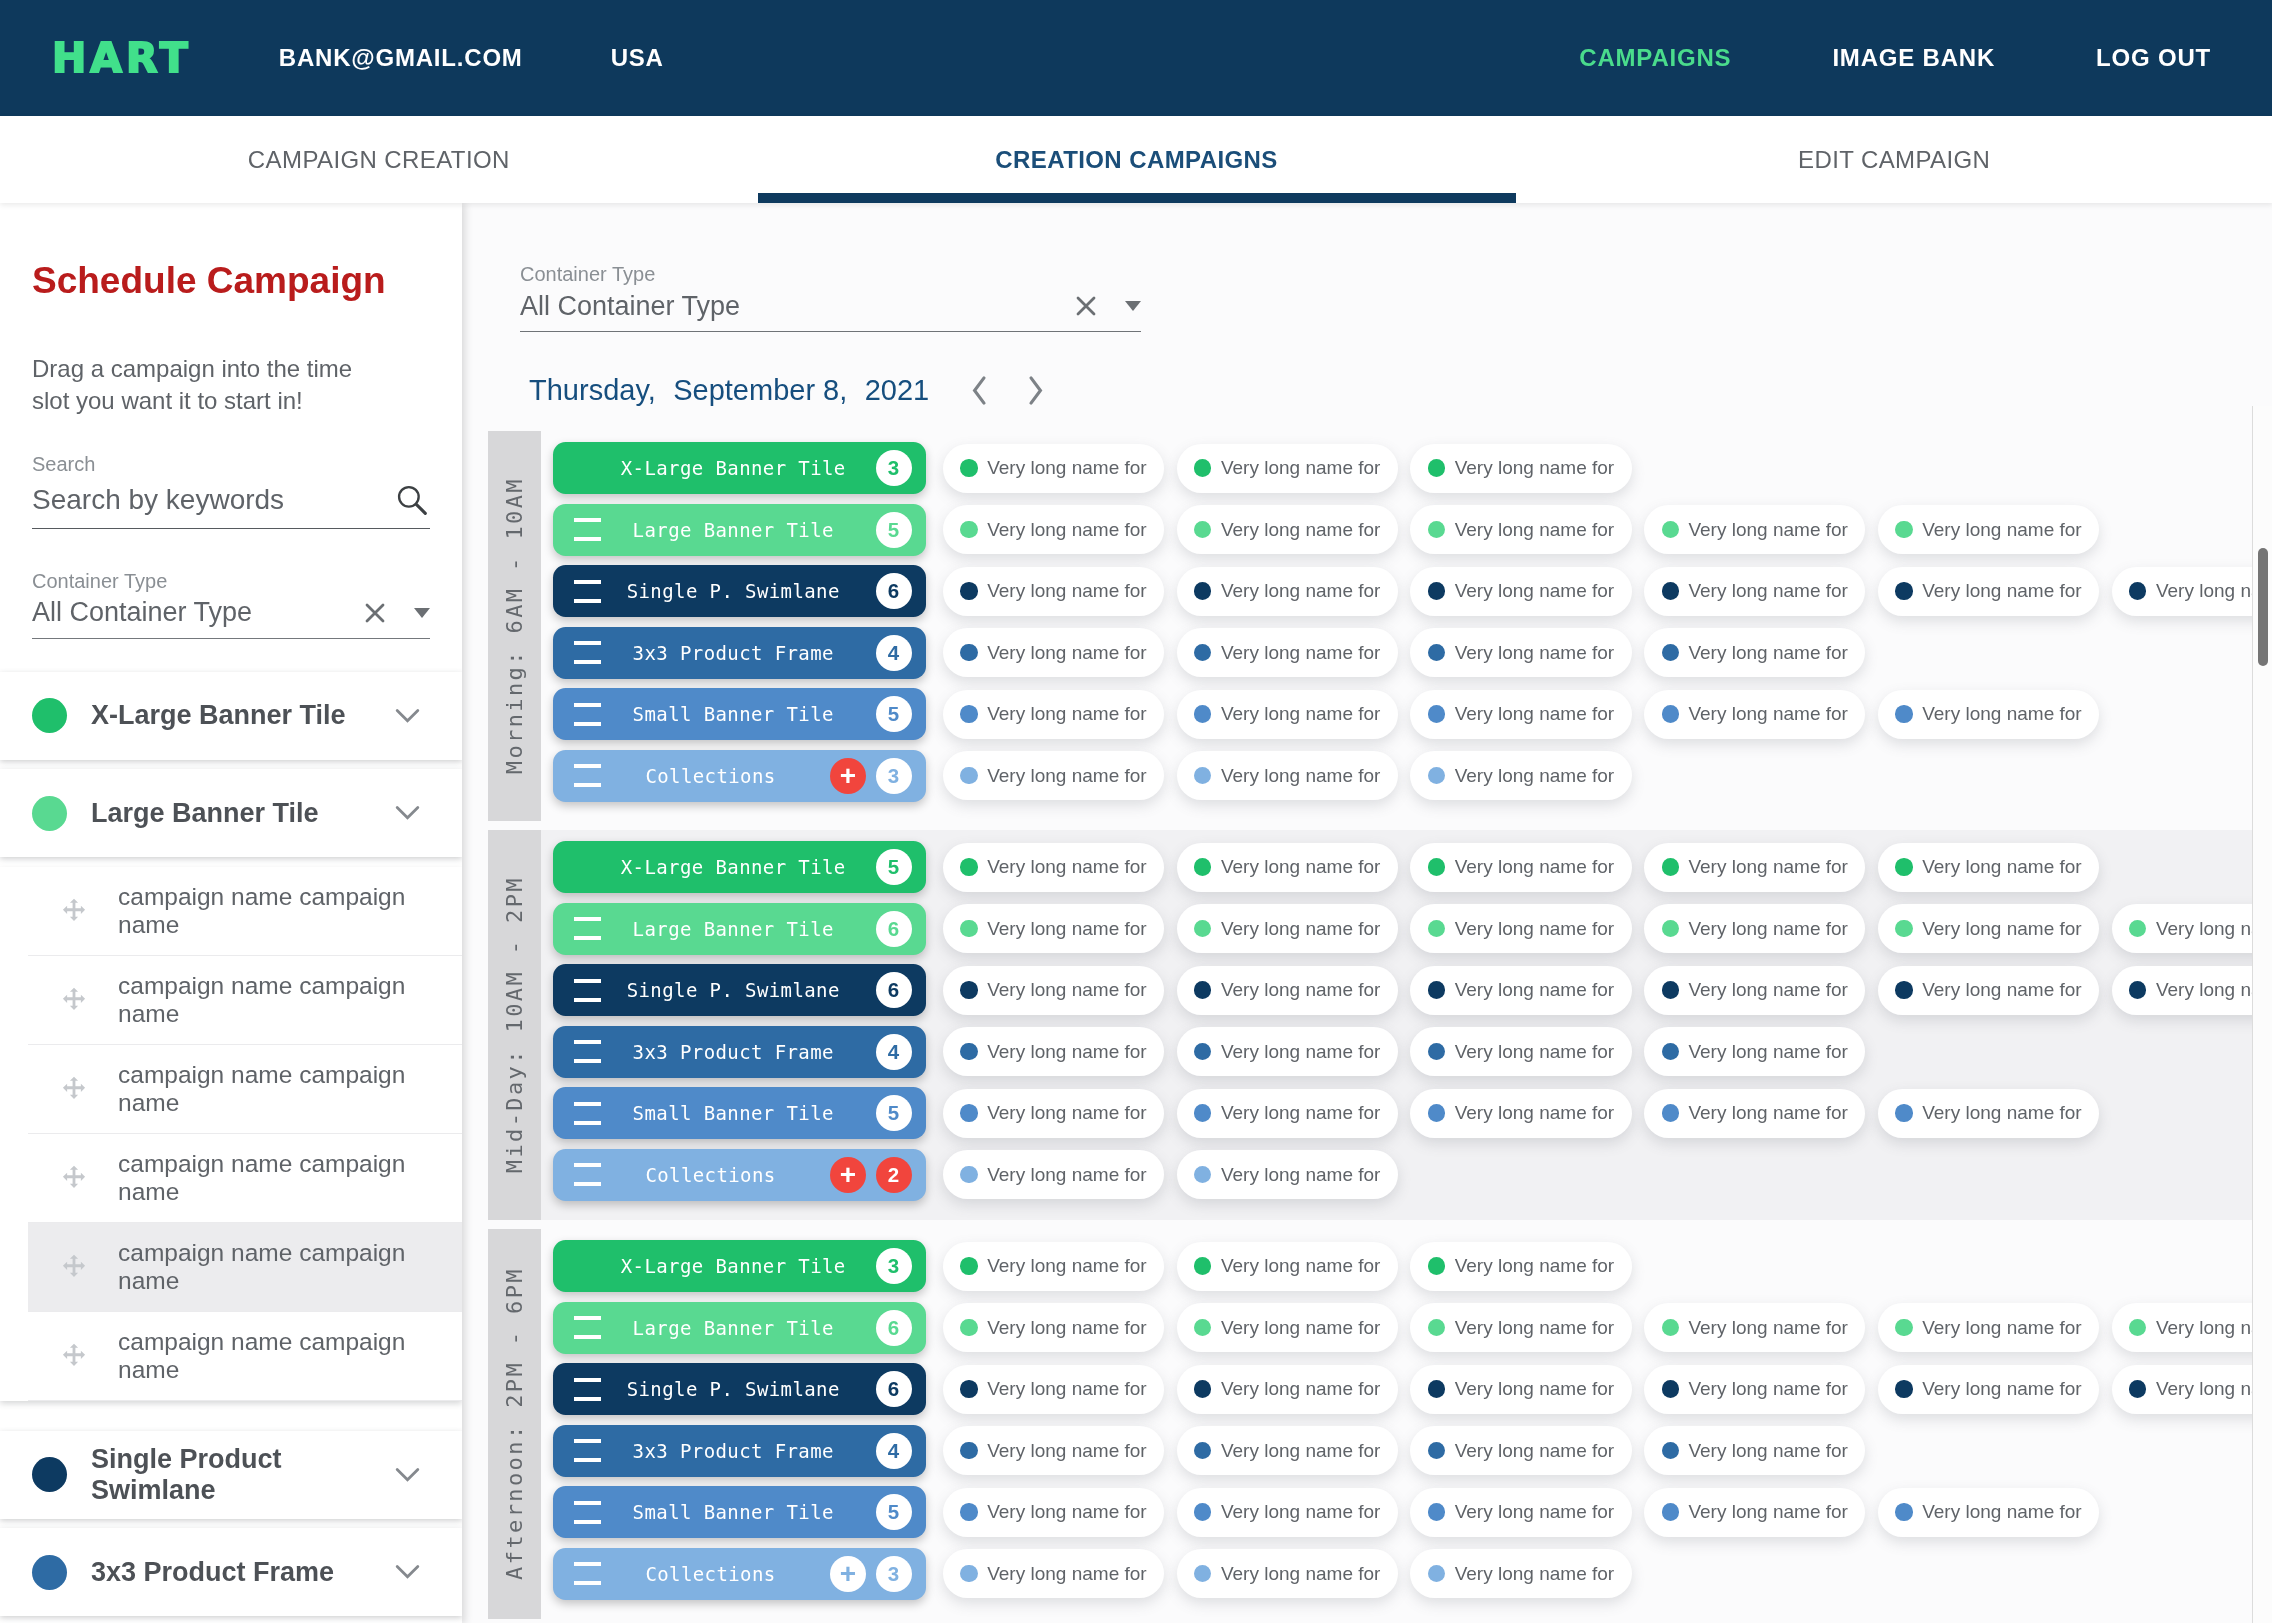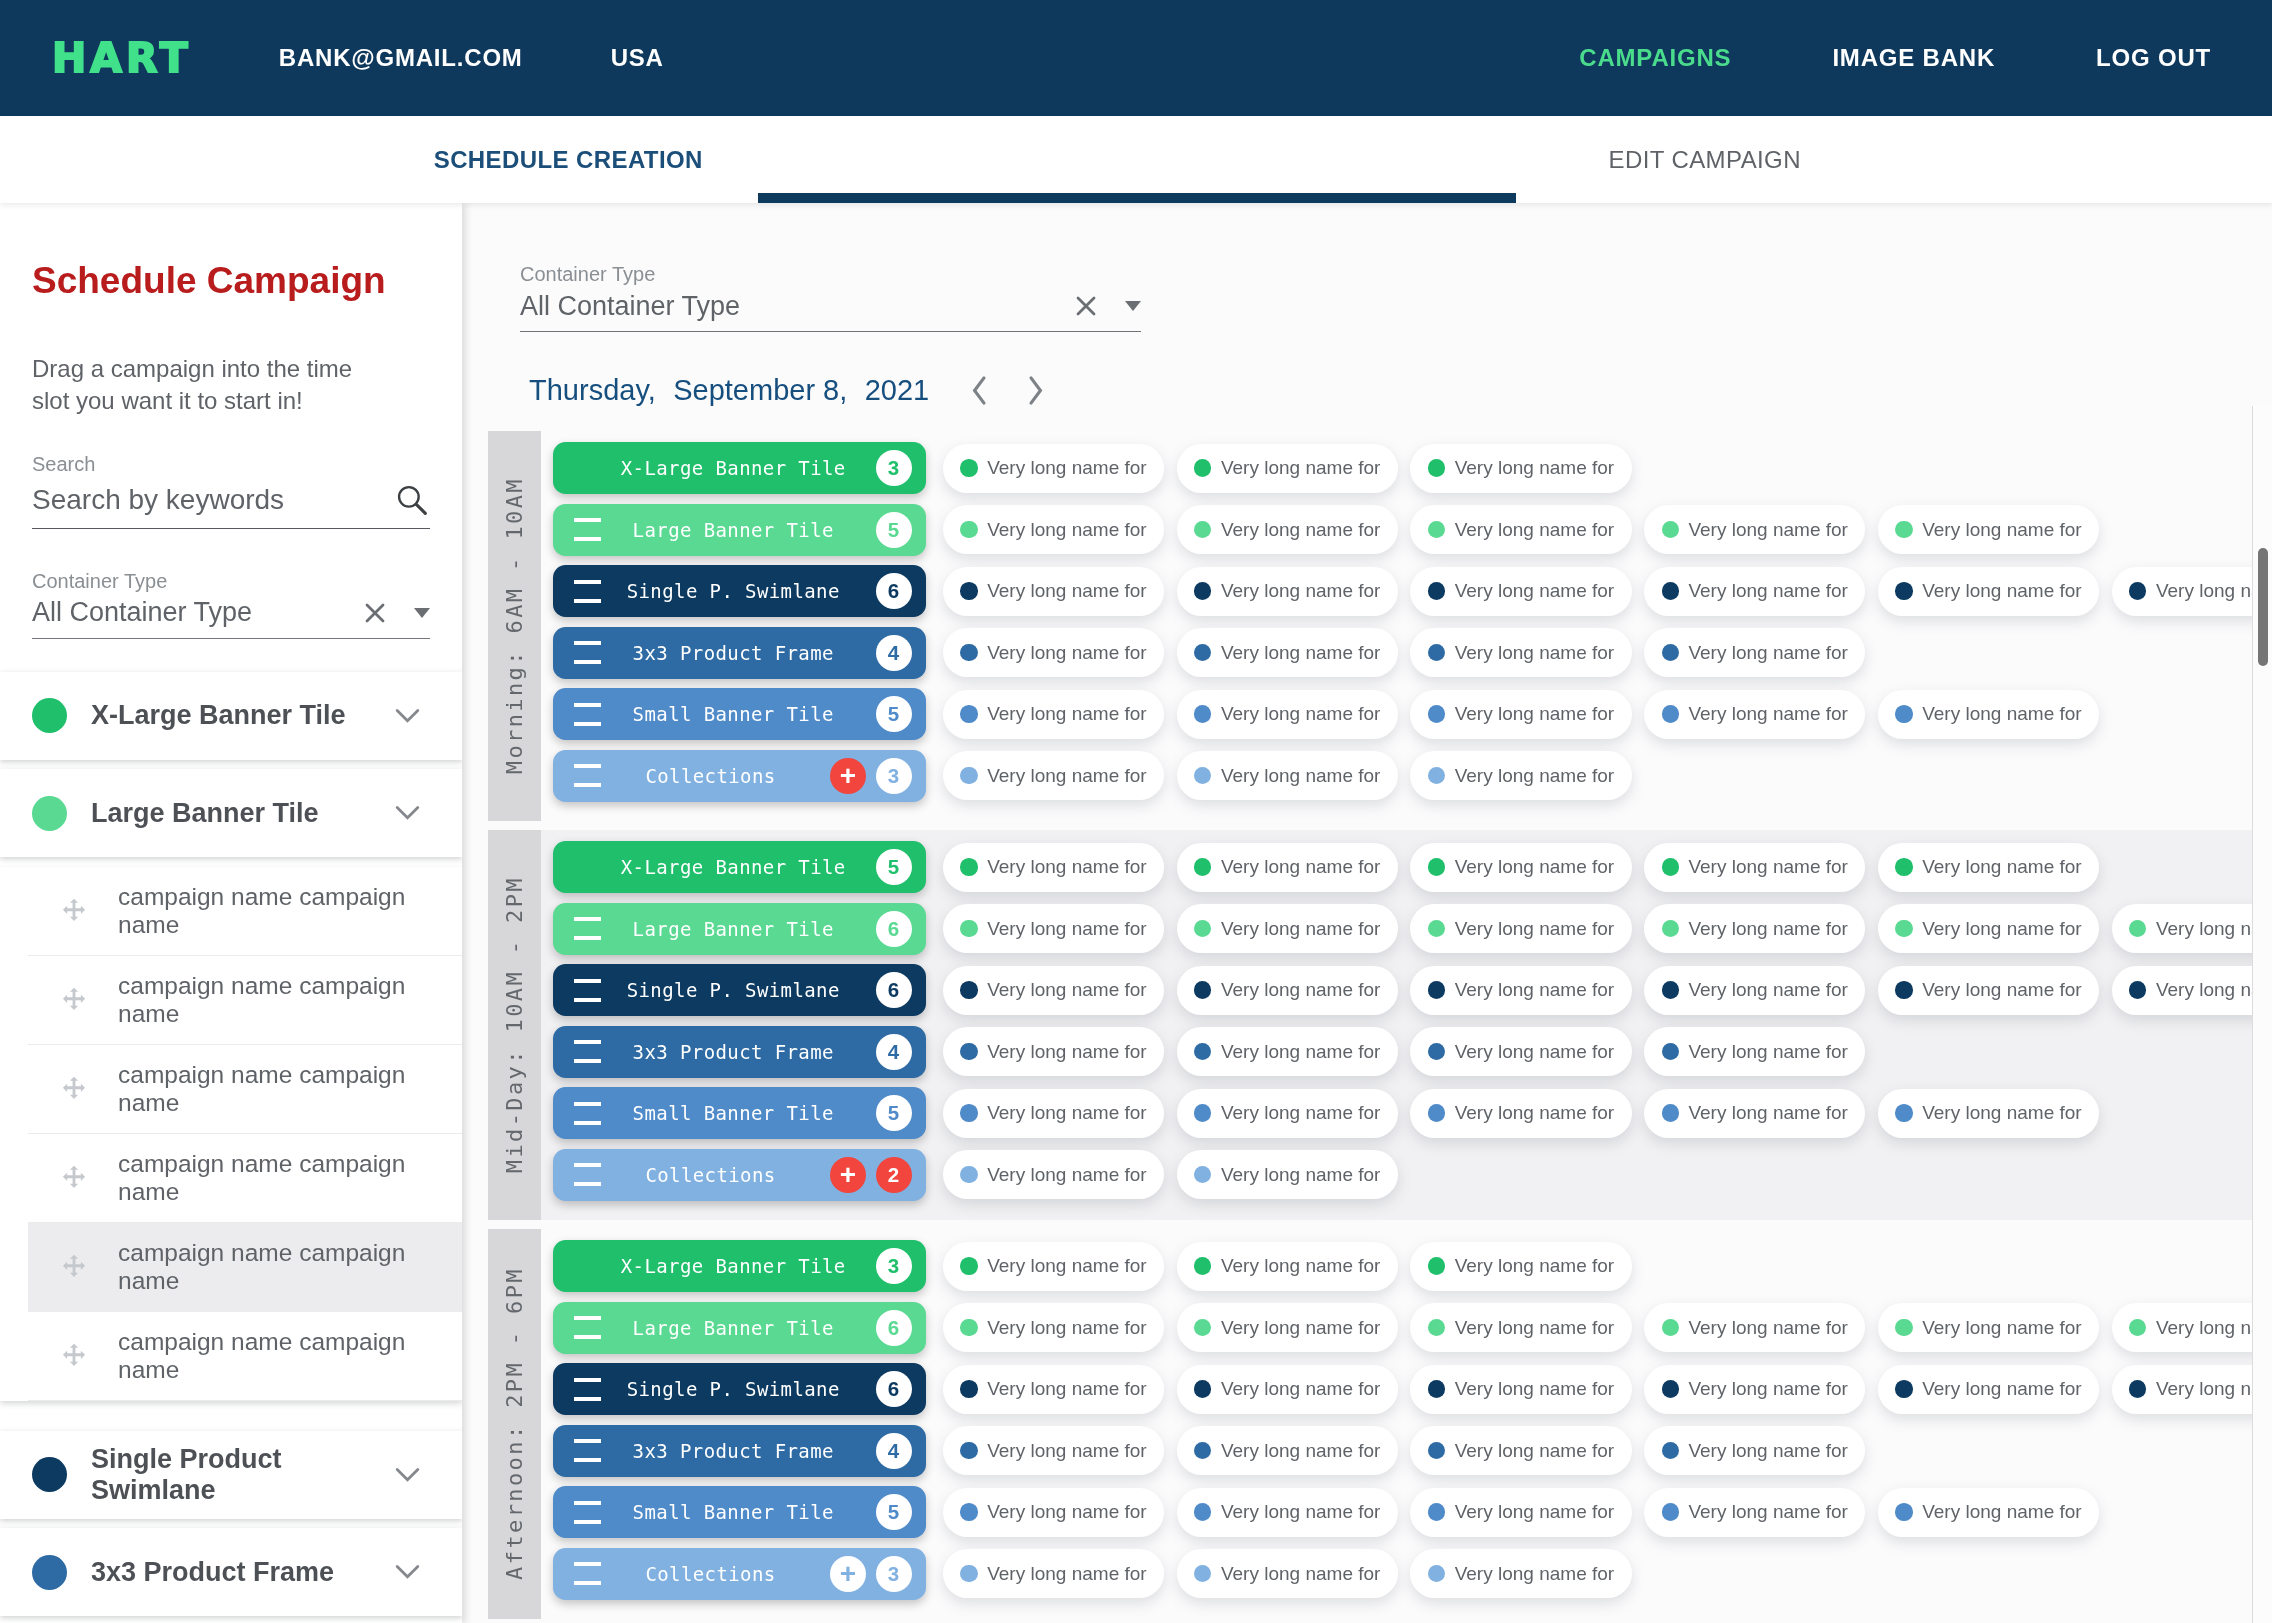--- a/index.html
+++ b/index.html
@@ -82,21 +82,22 @@
     <span>USA</span>
   </div>
   <nav class="nav-links">
     <span class="nl active">CAMPAIGNS</span>
     <span class="nl">IMAGE BANK</span>
     <span class="nl">LOG OUT</span>
   </nav>
 </header>
 
 <div class="tabbar">
-  <div class="tab active">SCHEDULE CREATION</div>
+  <div class="tab">CAMPAIGN CREATION</div>
+  <div class="tab active">CREATION CAMPAIGNS</div>
   <div class="tab">EDIT CAMPAIGN</div>
   <div class="tab-underline"></div>
 </div>
 
 <div class="content">
 
   <aside class="sidebar">
     <div class="side-pad">
       <h1 class="side-title">Schedule Campaign</h1>
       <p class="side-instr">Drag a campaign into the time slot you want it to start in!</p>

